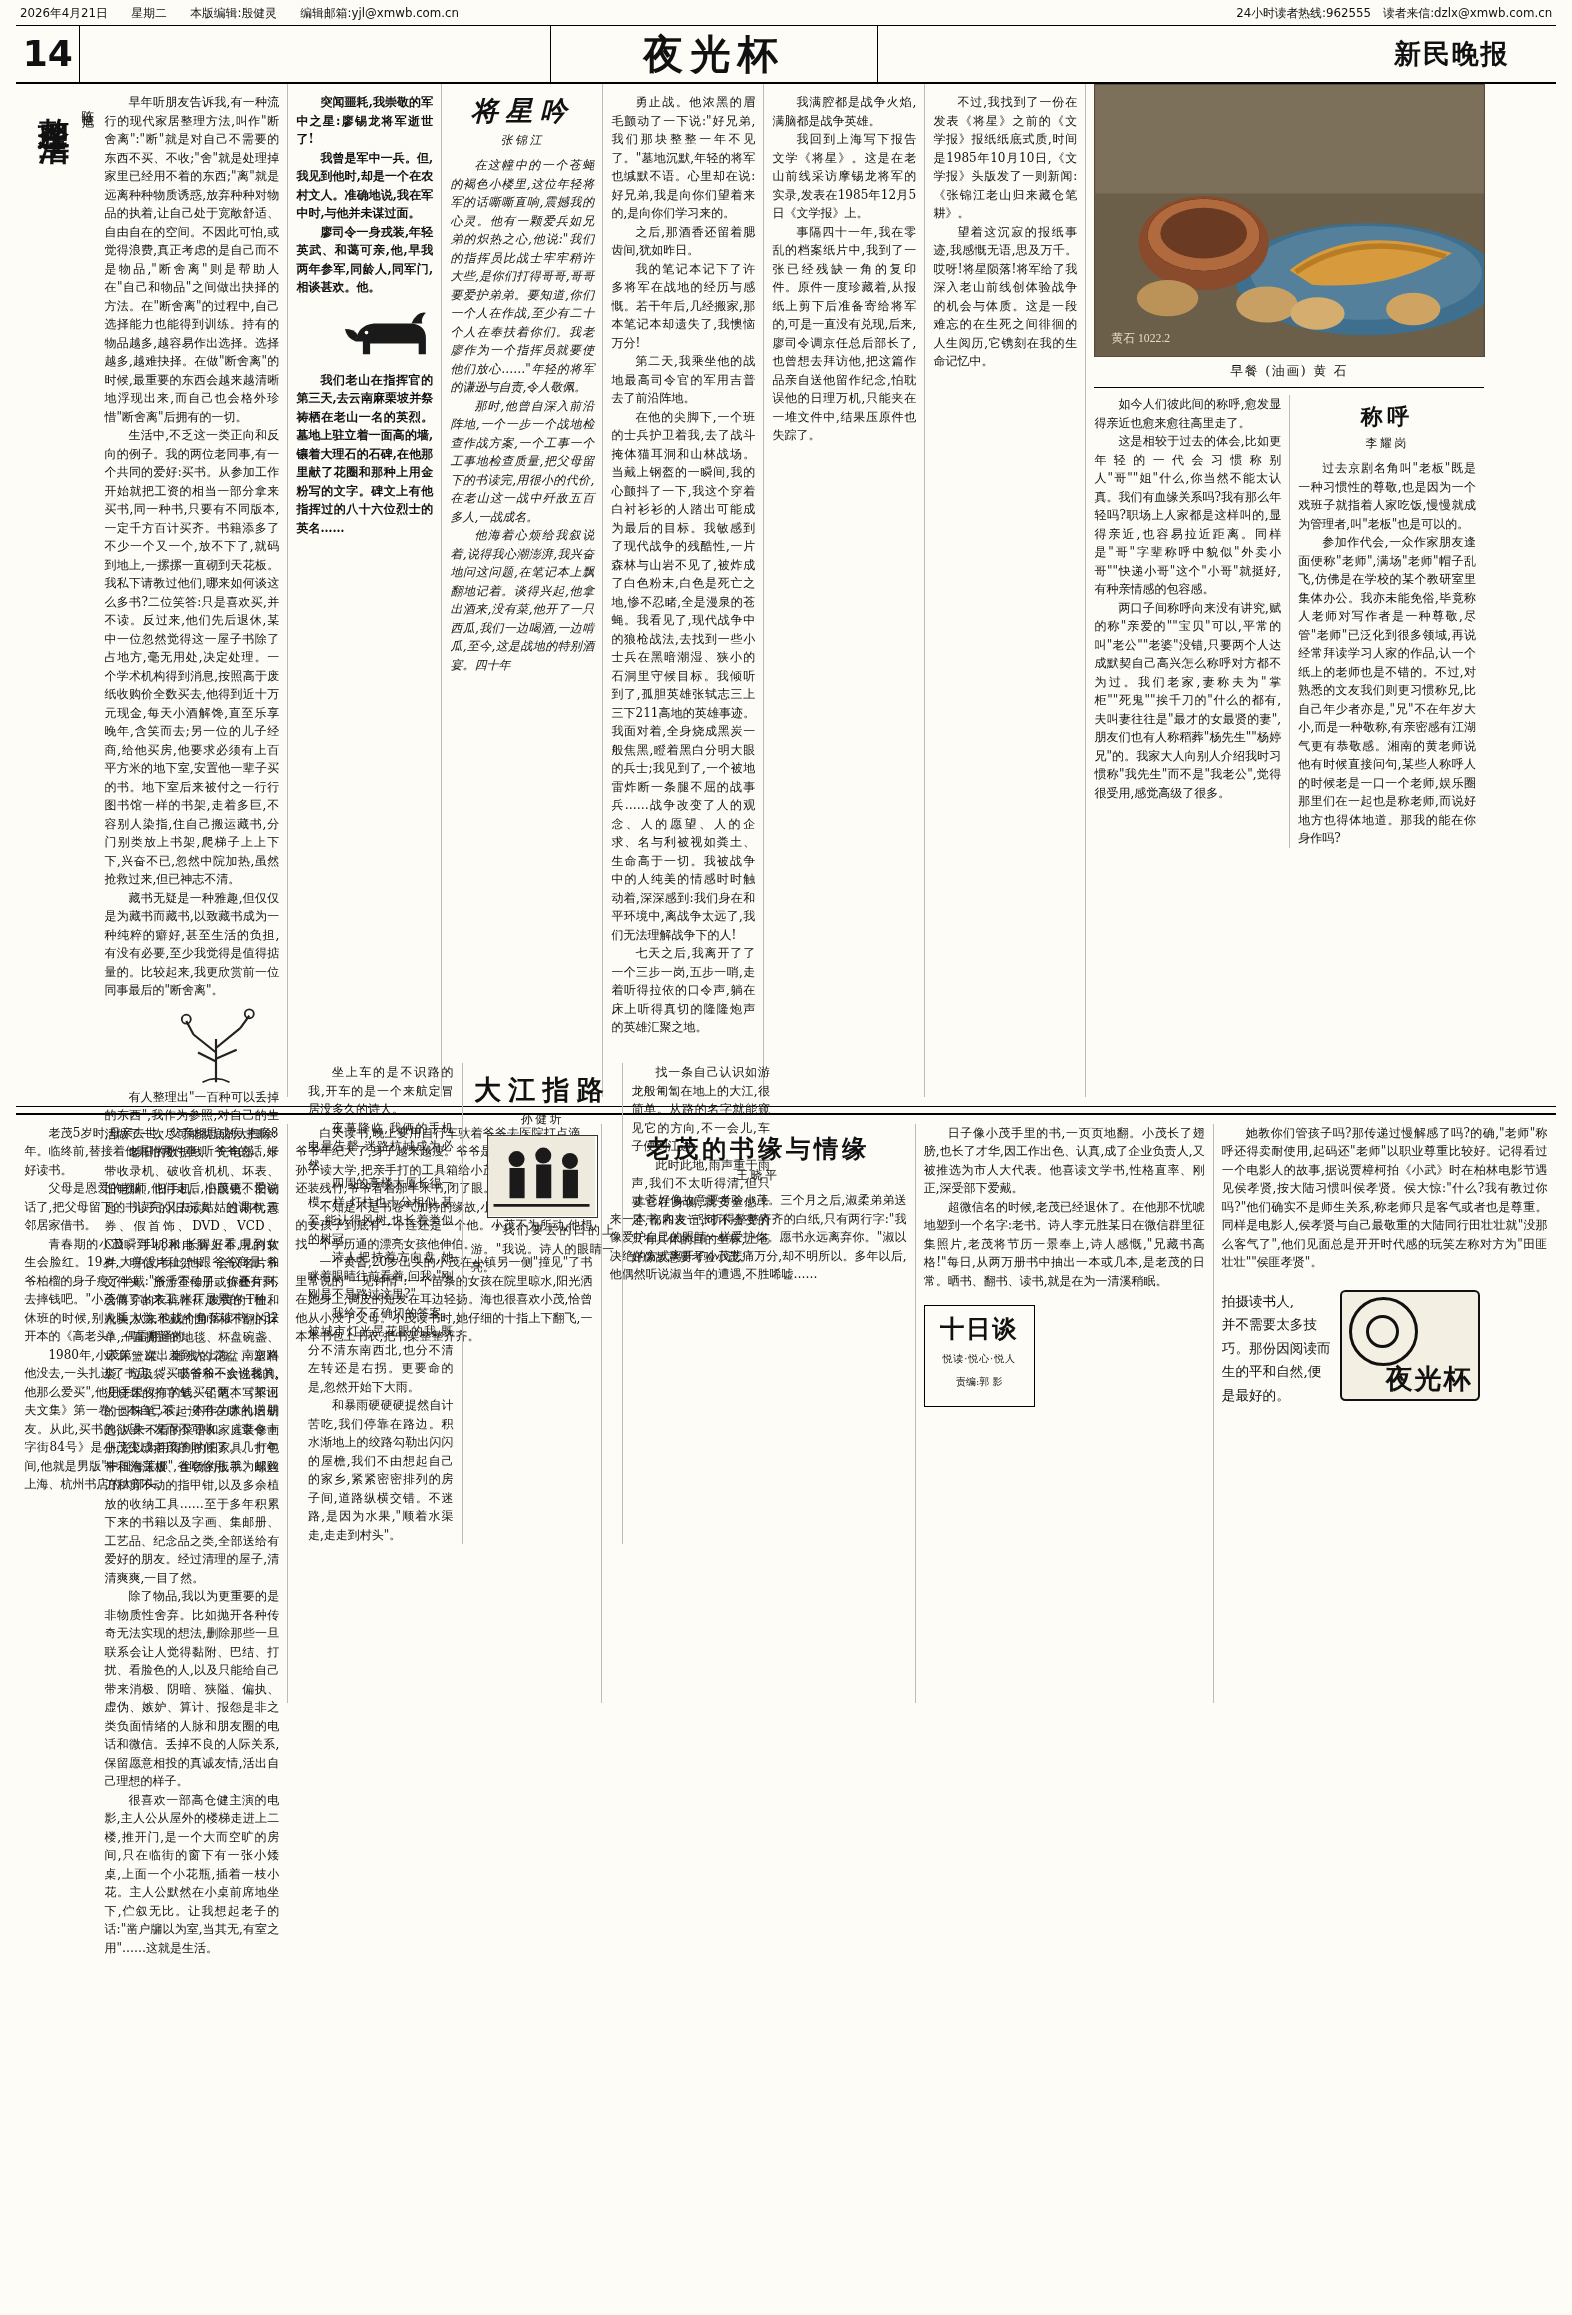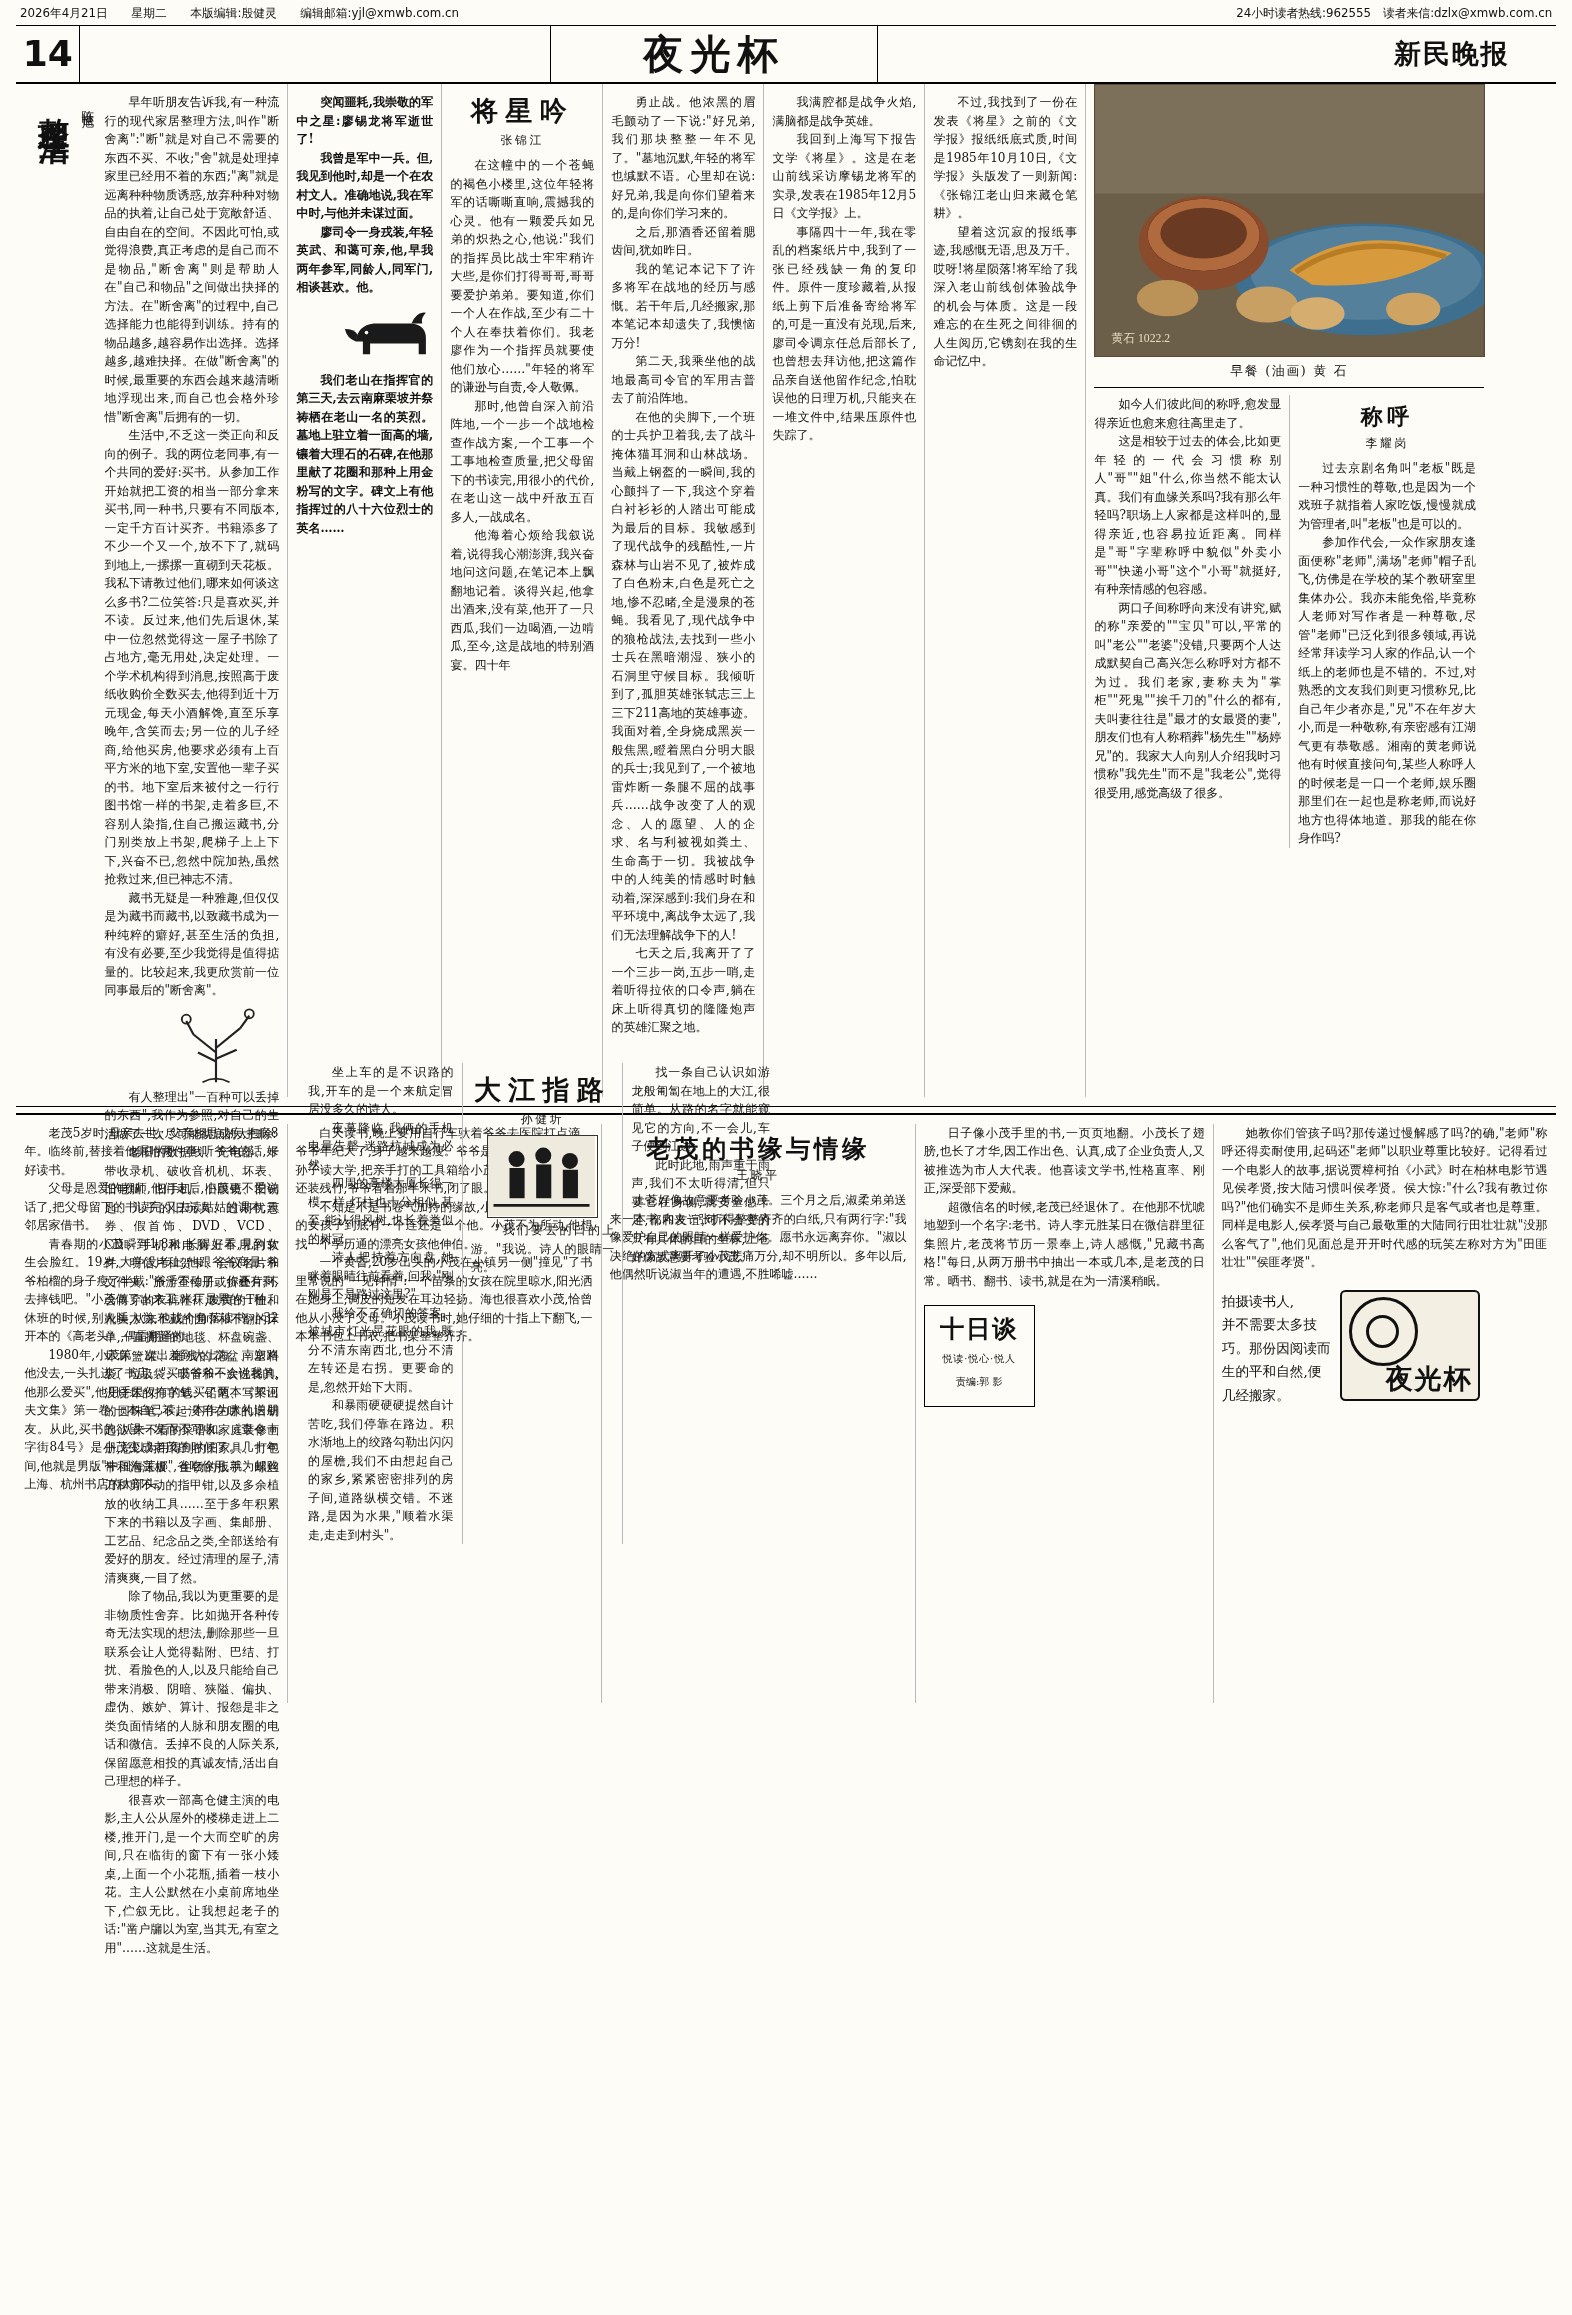--- a/index.html
+++ b/index.html
@@ -170,21 +170,21 @@
             <path d="M80 24 Q86 10 96 12 Q90 18 92 24" fill="#1a1a1a"></path>
             <path d="M18 44 Q8 40 6 30 Q16 30 20 36" fill="#1a1a1a"></path>
             <circle cx="30" cy="34" r="2" fill="#fff"></circle>
           </svg>
         </div>
         <p>我们老山在指挥官的第三天,去云南麻栗坡并祭祷栖在老山一名的英烈。墓地上驻立着一面高的墙,镶着大理石的石碑,在他那里献了花圈和那种上用金粉写的文字。碑文上有他指挥过的八十六位烈士的英名……</p>
         <p></p>
       </div>
     </div>
 
-    <div class="col rule" style="width:161px;">
+    <div class="col rule" style="width:161px;font-style:italic;">
       <div class="art-title">将星吟</div>
       <div class="art-author">张锦江</div>
       <div class="col-text">
         <p>在这幢中的一个苍蝇的褐色小楼里,这位年轻将军的话嘶嘶直响,震撼我的心灵。他有一颗爱兵如兄弟的炽热之心,他说:"我们的指挥员比战士牢牢稍许大些,是你们打得哥哥,哥哥要爱护弟弟。要知道,你们一个人在作战,至少有二十个人在奉扶着你们。我老廖作为一个指挥员就要使他们放心……"年轻的将军的谦逊与自责,令人敬佩。</p>
         <p>那时,他曾自深入前沿阵地,一个一步一个战地检查作战方案,一个工事一个工事地检查质量,把父母留下的书读完,用很小的代价,在老山这一战中歼敌五百多人,一战成名。</p>
         <p>他海着心烦给我叙说着,说得我心潮澎湃,我兴奋地问这问题,在笔记本上飘翻地记着。谈得兴起,他拿出酒来,没有菜,他开了一只西瓜,我们一边喝酒,一边啃瓜,至今,这是战地的特别酒宴。四十年</p>
       </div>
     </div>
 
     <div class="col rule" style="width:161px;">
@@ -310,21 +310,21 @@
     <div class="col rule" style="width:344px;">
       <div class="col-text">
         <p>她教你们管孩子吗?那传递过慢解感了吗?的确,"老师"称呼还得卖耐使用,起码还"老师"以职业尊重比较好。记得看过一个电影人的故事,据说贾樟柯拍《小武》时在柏林电影节遇见侯孝贤,按大陆习惯叫侯孝贤。侯大惊:"什么?我有教过你吗?"他们确实不是师生关系,称老师只是客气或者也是尊重。同样是电影人,侯孝贤与自己最敬重的大陆同行田壮壮就"没那么客气了",他们见面总是开开时代感的玩笑左称对方为"田匪壮壮""侯匪孝贤"。</p>
       </div>
       <div class="ad-box" style="margin-top:18px;align-items:flex-start;">
         <div class="ad-text">
           <div>拍摄读书人,</div>
           <div>并不需要太多技</div>
           <div>巧。那份因阅读而</div>
           <div>生的平和自然,便</div>
-          <div>几经搬家。</div>
+          <div>是最好的。</div>
         </div>
         <div class="seal">
           <div class="swirl"></div>
           <div class="big">夜光杯</div>
         </div>
       </div>
     </div>
   </div>
 
   <div style="position:absolute;left:308px;top:1063px;width:470px;display:flex;">

